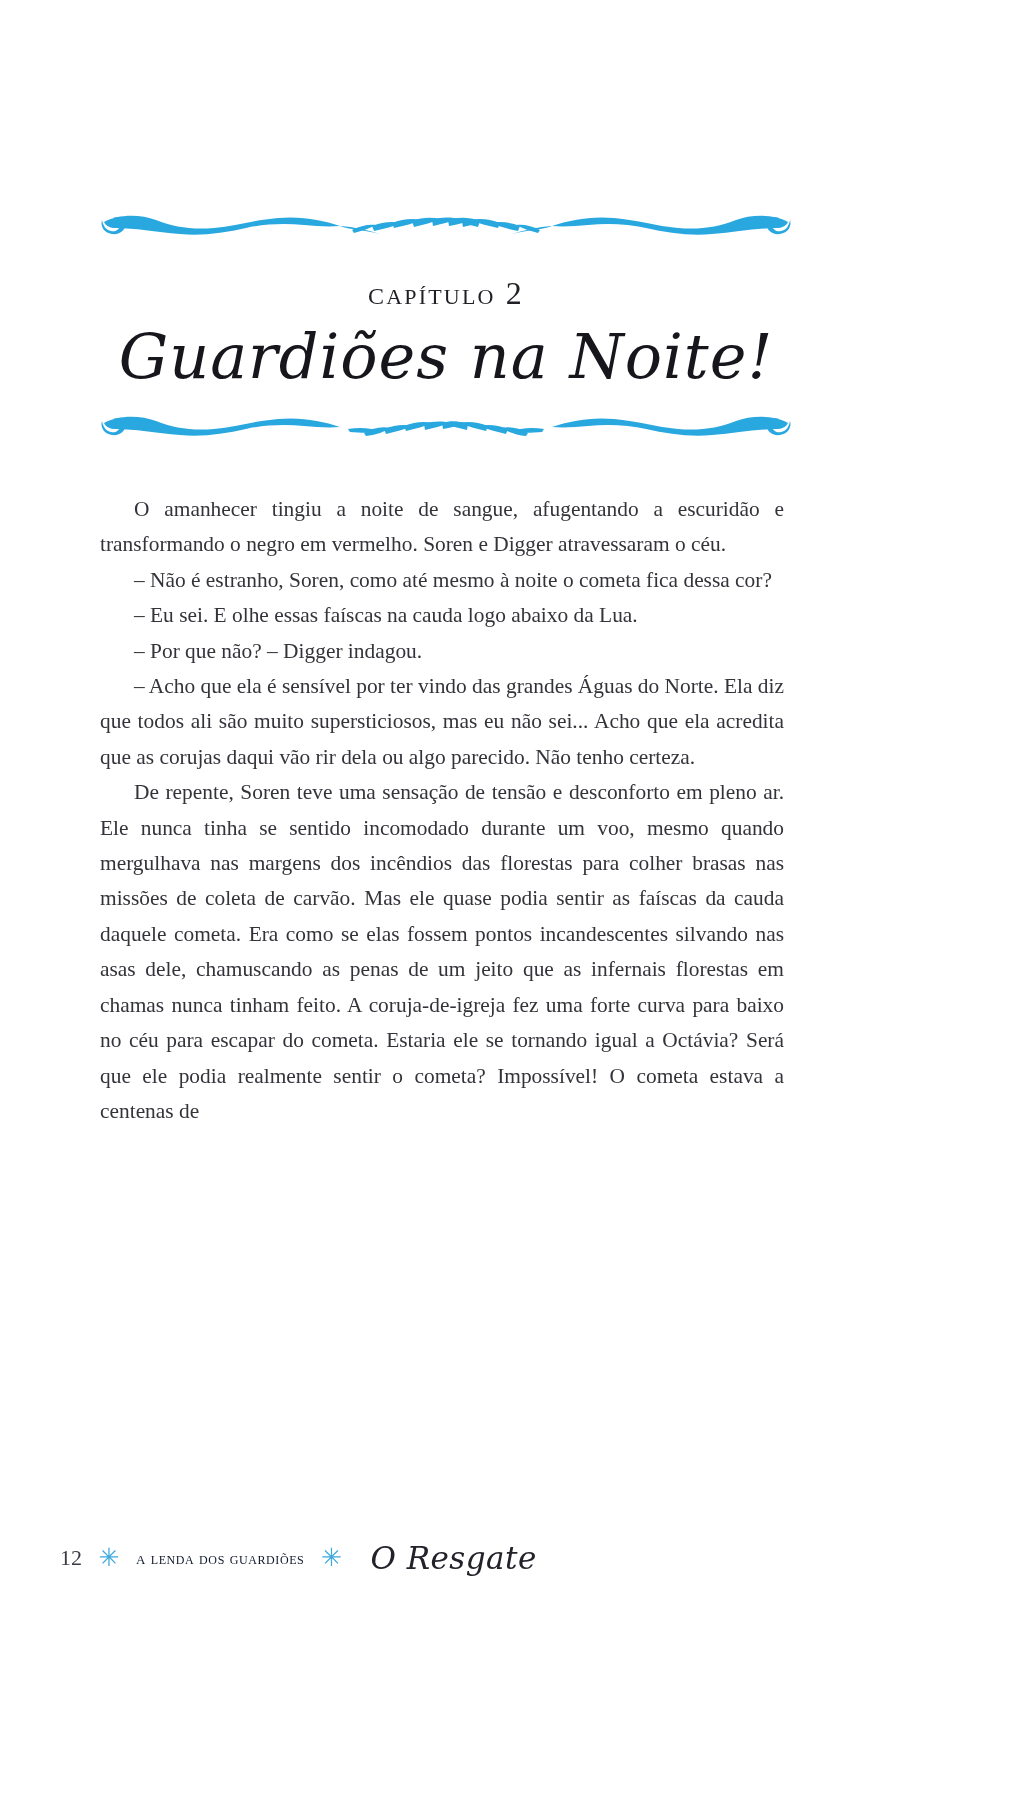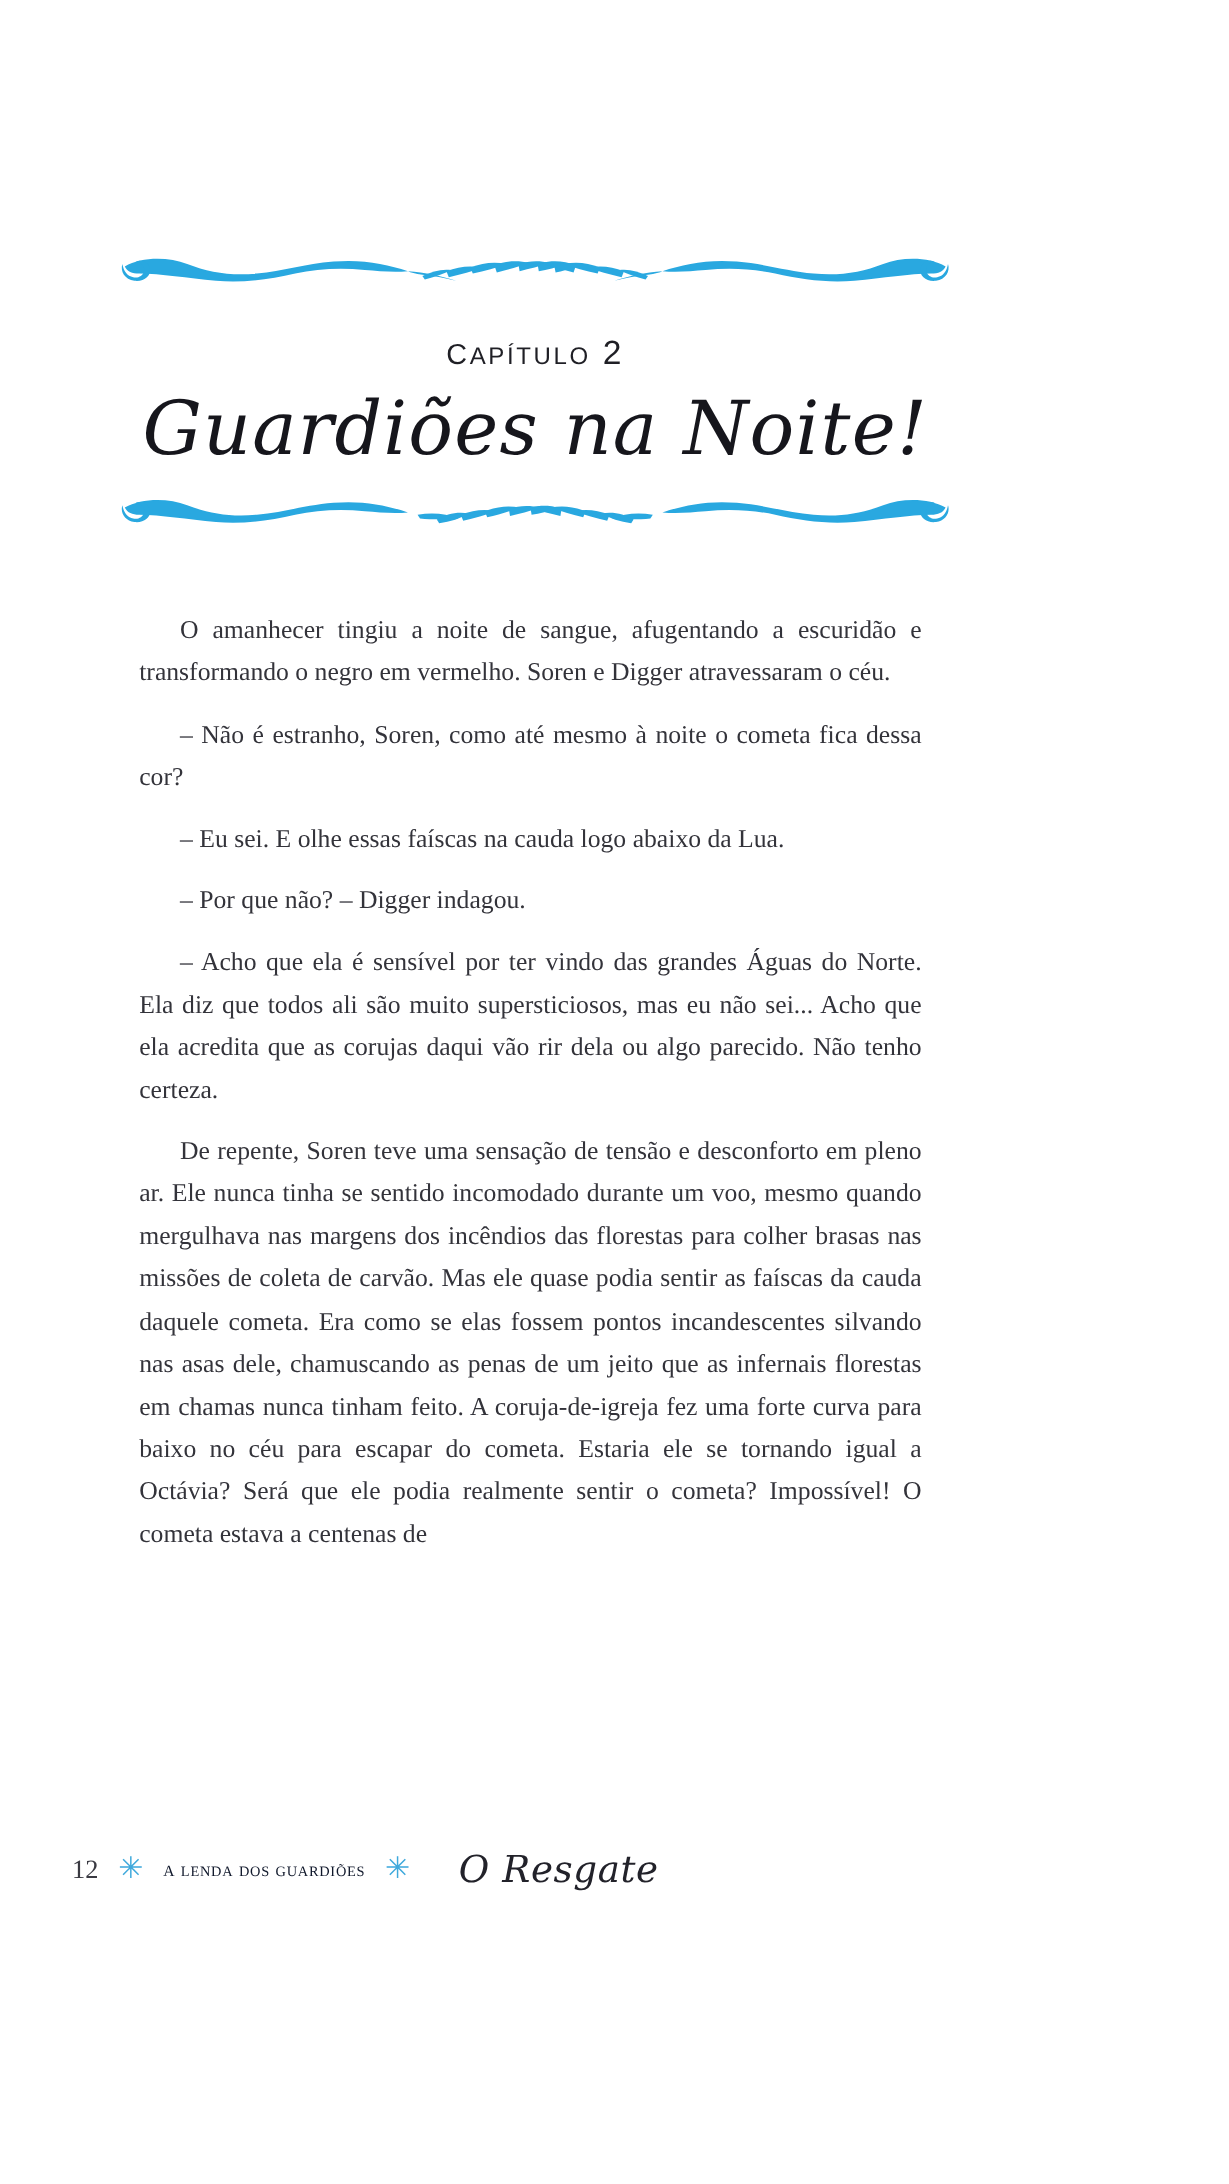--- a/index.html
+++ b/index.html
@@ -37,22 +37,22 @@
     width: 700px;
     height: 46px;
     display: block;
     margin: 0 auto;
   }
   .rule-ornament.bottom {
     margin-top: 4px;
   }
 
   .chapter-number {
-    font-family: Liberation Sans, sans-serif;
-    font-size: 28px;
+    font-family: Liberation Serif, serif;
+    font-size: 32px;
     letter-spacing: 2.2px;
     color: #1f1f25;
     font-variant: small-caps;
     text-transform: lowercase;
     margin-top: 22px;
     margin-bottom: 4px;
     line-height: 1.1;
     font-weight: 400;
   }
   .chapter-number::first-letter {
@@ -73,21 +73,21 @@
 
   
   .body-col {
     position: absolute;
     left: 100px;
     top: 492px;
     width: 684px;
   }
 
   p.para {
-    margin: 16px;
+    margin: 0;
     font-size: 21.4px;
     line-height: 35.4px;
     text-align: justify;
     text-justify: inter-word;
     color: #33333a;
     text-indent: 34px;
     hyphens: manual;
   }
   p.para.tight {
     font-stretch: semi-condensed;
@@ -129,21 +129,21 @@
     white-space: nowrap;
   }
   .running-head::first-letter {
     font-size: 19px;
   }
   .book-title {
     font-family: "DejaVu Serif", "Liberation Serif", serif;
     font-style: italic;
     font-size: 31px;
     color: #22222a;
-    margin-left: 24px;
+    margin-left: 12px;
     letter-spacing: 0.5px;
     white-space: nowrap;
   }
 </style>
 </head>
 <body>
 
 <div class="page">
 
   <div class="chapter-head">

